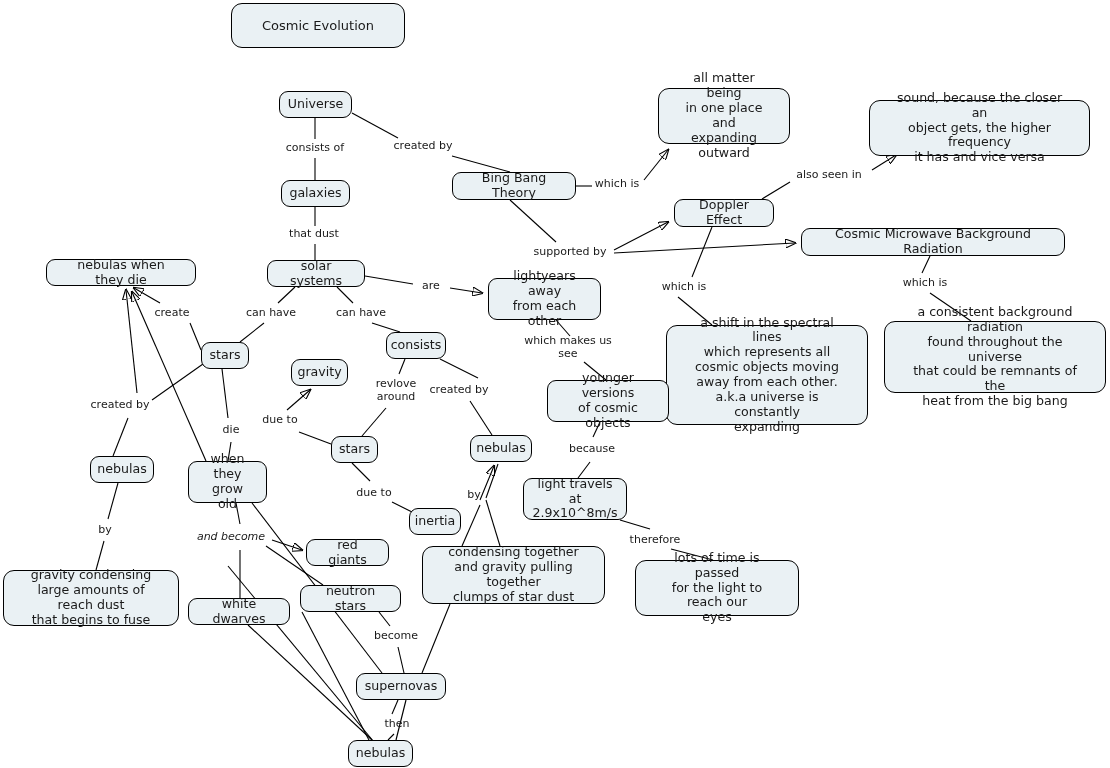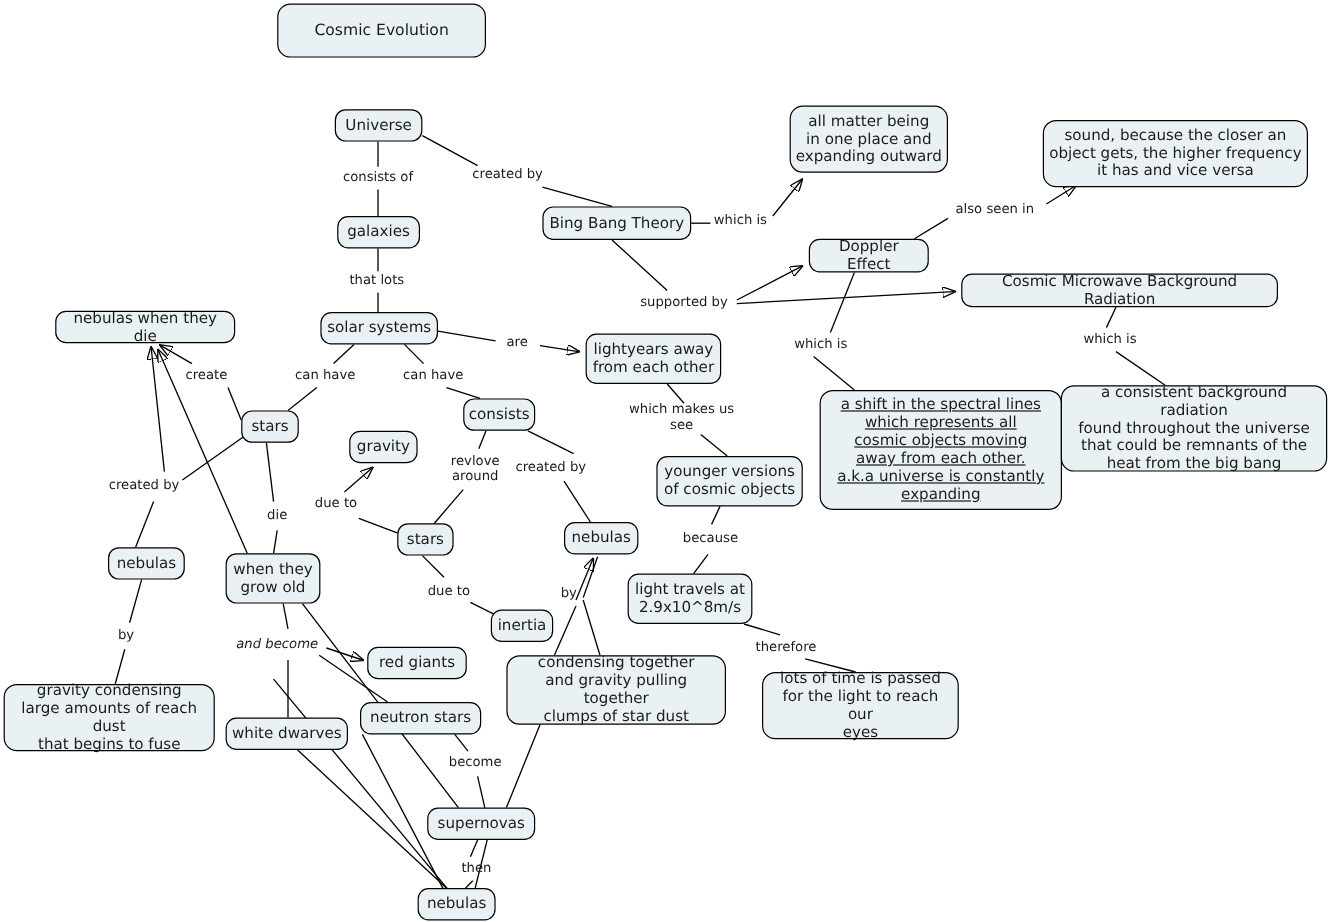--- a/index.html
+++ b/index.html
@@ -28,21 +28,21 @@
     background:#eaf1f4;
     border:1.4px solid #000000;
     border-radius:9px;
     color:#1a1a1a;
     display:flex;
     align-items:center;
     justify-content:center;
     text-align:center;
     line-height:1.18;
     font-size:12.6px;
-    padding:3px 4px;
+    padding:3px 22px;
     white-space:pre-line;
     z-index:2;
   }
   .node.title{
     border-radius:11px;
     font-size:13px;
   }
   .node.big{
     border-radius:11px;
   }
@@ -180,21 +180,21 @@
   <div class="node" style="left: 267px; top: 260px; width: 98px; height: 27px;">solar systems</div>
   <div class="node" style="left: 452px; top: 172px; width: 124px; height: 28px;">Bing Bang Theory</div>
   <div class="node big" style="left: 658px; top: 88px; width: 132px; height: 56px;">all matter being
 in one place and
 expanding outward</div>
   <div class="node" style="left: 674px; top: 199px; width: 100px; height: 28px;">Doppler Effect</div>
   <div class="node big" style="left: 869px; top: 100px; width: 221px; height: 56px;">sound, because the closer an
 object gets, the higher frequency
 it has and vice versa</div>
   <div class="node" style="left: 801px; top: 228px; width: 264px; height: 28px;">Cosmic Microwave Background Radiation</div>
-  <div class="node big" style="left: 683px; top: 325px; width: 202px; height: 100px; text-decoration: underline;">a shift in the spectral lines
+  <div class="node big" style="left: 666px; top: 325px; width: 202px; height: 100px;">a shift in the spectral lines
 which represents all
 cosmic objects moving
 away from each other.
 a.k.a universe is constantly
 expanding</div>
   <div class="node big" style="left: 884px; top: 321px; width: 222px; height: 72px;">a consistent background radiation
 found throughout the universe
 that could be remnants of the
 heat from the big bang</div>
   <div class="node" style="left: 488px; top: 278px; width: 113px; height: 42px;">lightyears away
@@ -226,21 +226,21 @@
 and gravity pulling together
 clumps of star dust</div>
   <div class="node" style="left: 356px; top: 673px; width: 90px; height: 27px;">supernovas</div>
   <div class="node" style="left: 348px; top: 740px; width: 65px; height: 27px;">nebulas</div>
 
   <div class="elabel" style="left: 315px; top: 148px;">consists of</div>
   <div class="elabel" style="left: 423px; top: 146px;">created by</div>
   <div class="elabel" style="left: 617px; top: 184px;">which is</div>
   <div class="elabel" style="left: 829px; top: 175px;">also seen in</div>
   <div class="elabel" style="left: 570px; top: 252px;">supported by</div>
-  <div class="elabel" style="left: 314px; top: 234px;">that lots</div>
+  <div class="elabel" style="left: 314px; top: 234px;">that dust</div>
   <div class="elabel" style="left: 431px; top: 286px;">are</div>
   <div class="elabel" style="left: 684px; top: 287px;">which is</div>
   <div class="elabel" style="left: 925px; top: 283px;">which is</div>
   <div class="elabel" style="left: 172px; top: 313px;">create</div>
   <div class="elabel" style="left: 271px; top: 313px;">can have</div>
   <div class="elabel" style="left: 361px; top: 313px;">can have</div>
   <div class="elabel" style="left: 568px; top: 348px;">which makes us
 see</div>
   <div class="elabel" style="left: 120px; top: 405px;">created by</div>
   <div class="elabel" style="left: 396px; top: 391px;">revlove

